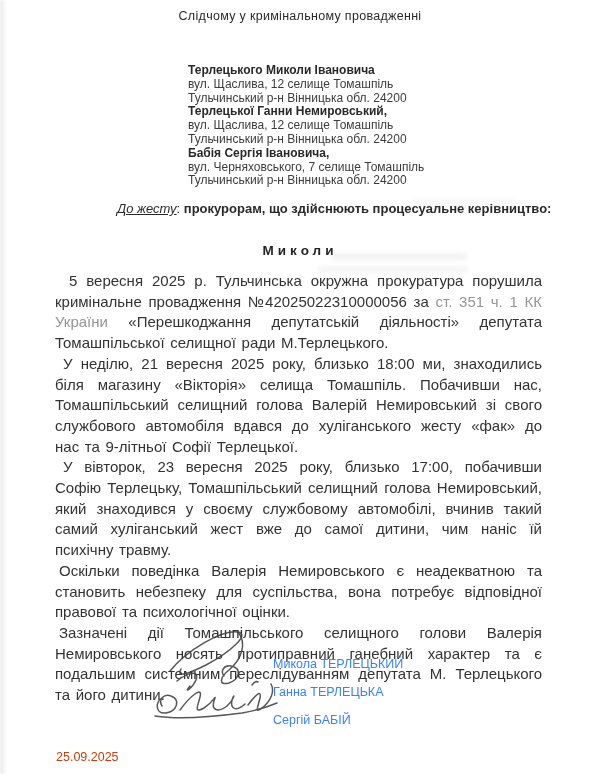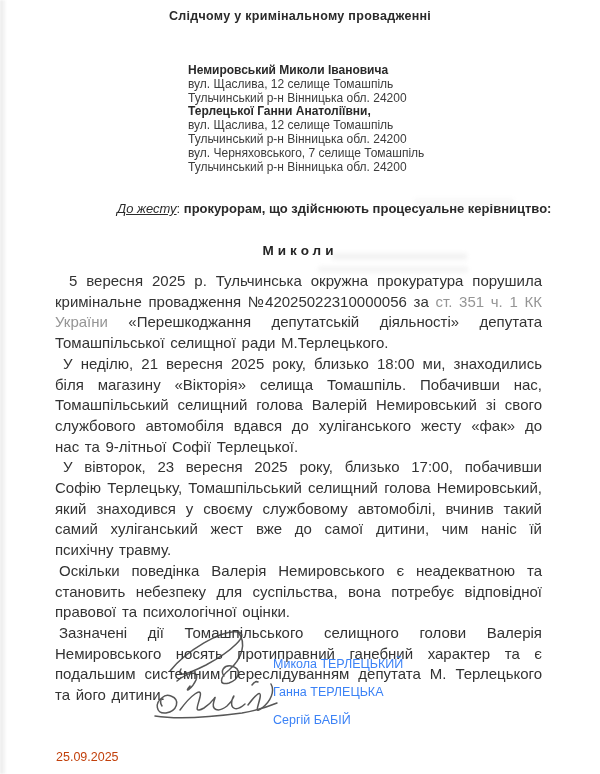--- a/index.html
+++ b/index.html
@@ -15,21 +15,21 @@
   }
   
   .edge-smudge {
     position:absolute; left:0; top:0; bottom:0; width:7px;
     background:linear-gradient(to right, rgba(110,110,110,.16), rgba(255,255,255,0));
     filter:blur(1px);
   }
   .doc-header {
     position:absolute; top:9px; left:0; right:0;
     text-align:center;
-    font-weight:bold; font-size:12.5px; letter-spacing:.3px;
+    font-weight:normal; font-size:12.5px; letter-spacing:.3px;
     color:#2a2a2a;
   }
   .recipients {
     position:absolute; top:64px; left:188px;
     font-size:12px; line-height:13.8px; color:#3c3c3c;
     white-space:nowrap;
   }
   .recipient-name { font-weight:bold; color:#292929; }
   .attention {
     position:absolute; top:201px; left:117px;
@@ -73,26 +73,27 @@
 </style>
 </head>
 <body>
 
 <div class="page">
   <div class="edge-smudge"></div>
 
   <div class="doc-header">Слідчому у кримінальному провадженні</div>
 
   <div class="recipients">
-    <div class="recipient-name">Немировський Миколи Івановича</div>
+    <div class="recipient-name">Терлецького Миколи Івановича</div>
     <div>вул. Щаслива, 12  селище Томашпіль</div>
     <div>Тульчинський р-н Вінницька обл. 24200</div>
-    <div class="recipient-name">Терлецької Ганни Анатоліївни,</div>
+    <div class="recipient-name">Терлецької Ганни Немировський,</div>
     <div>вул. Щаслива, 12  селище Томашпіль</div>
     <div>Тульчинський р-н Вінницька обл. 24200</div>
+    <div class="recipient-name">Бабія Сергія Івановича,</div>
     <div>вул. Черняховського, 7 селище Томашпіль</div>
     <div>Тульчинський р-н Вінницька обл. 24200</div>
   </div>
 
   <div class="attention"><span class="attention-label">До жесту</span><span>:</span><span class="attention-text"> прокурорам, що здійснюють процесуальне керівництво:</span></div>
 
   <div class="doc-title">Миколи</div>
 
   <div class="doc-body">
     <p class="ind14"><span>5 вересня 2025 р. Тульчинська окружна прокуратура порушила кримінальне провадження №42025022310000056 за </span><span class="faint">ст. 351  ч. 1 КК України</span><span> «Перешкоджання депутатській діяльності» депутата Томашпільської селищної ради М.Терлецького.</span></p>

